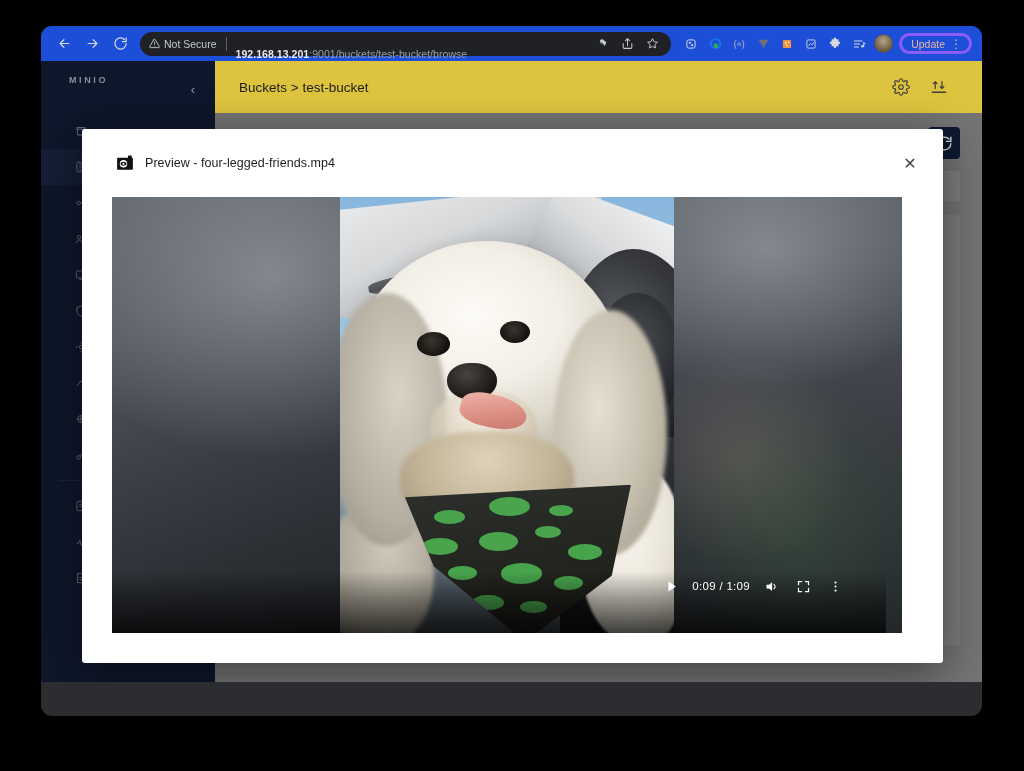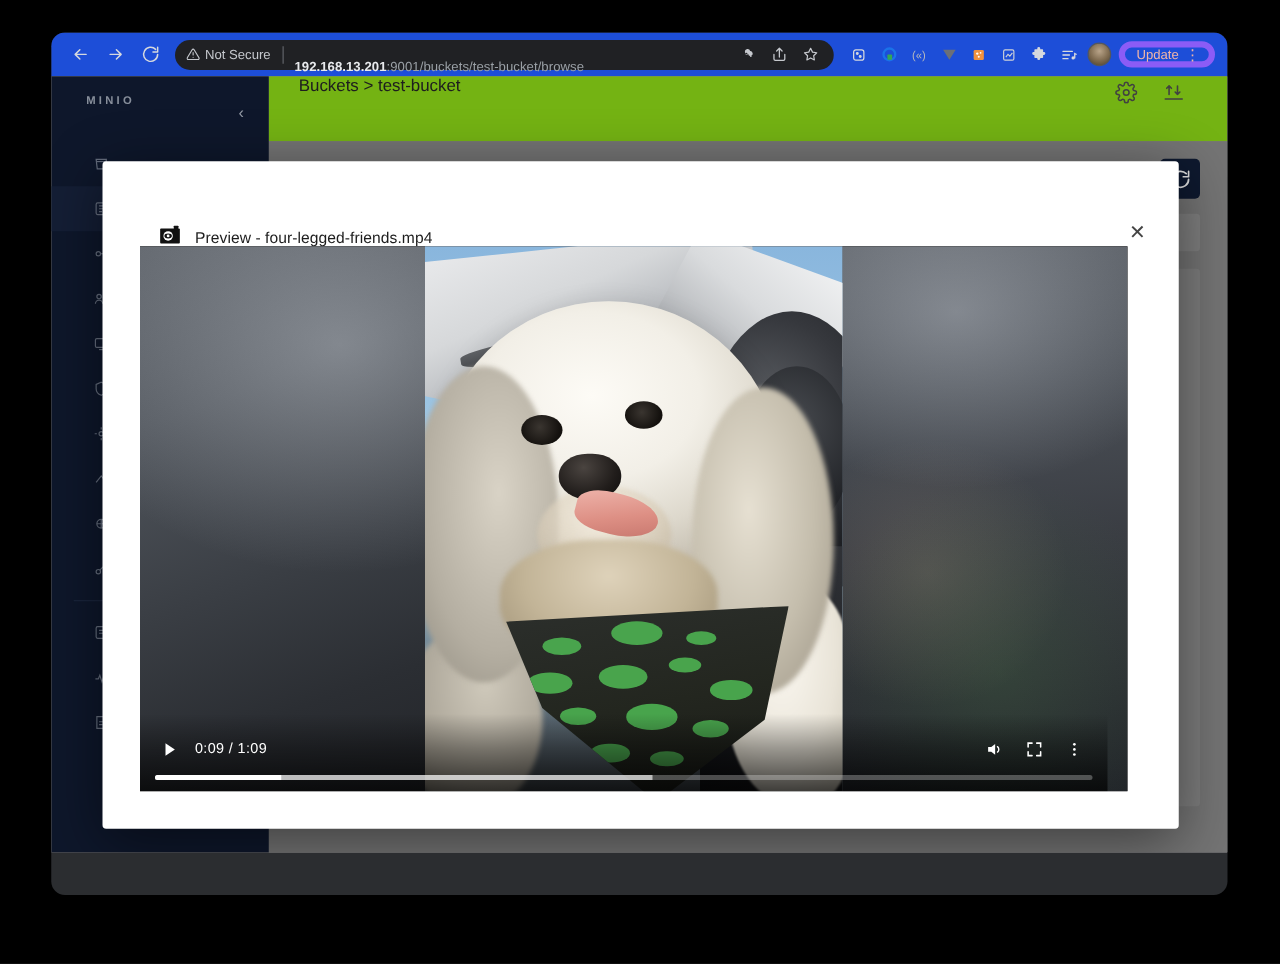--- a/index.html
+++ b/index.html
@@ -138,21 +138,21 @@
     flex: 0 0 20px;
   }
   .ext-icon {
     width: 22px; height: 22px;
     display: flex; align-items: center; justify-content: center;
     flex: 0 0 22px;
     color: #d6d9de;
   }
   #update-button {
     height: 21px;
-    border: 5px solid #8b5cf6;
+    border: 3px solid #8b5cf6;
     border-radius: 11px;
     color: #f0b5a8;
     font-size: 10.5px;
     display: flex; align-items: center;
     padding: 0 4px 0 9px;
     gap: 2px;
     margin-left: 4px;
     white-space: nowrap;
     font-weight: 500;
   }
@@ -219,22 +219,22 @@
   }
 
   
   #minio-main {
     position: absolute;
     left: 174px; top: 0; right: 0; bottom: 0;
     background: #8a8a8a;
   }
   #minio-header {
     height: 52px;
-    background: #84cc16;
-    display: flex; 
+    background: #fde047;
+    display: flex; align-items: center;
     padding: 0 30px 0 24px;
   }
   #breadcrumb {
     font-size: 13.5px; color: #232323;
     flex: 1;
   }
   .hdr-icon {
     width: 26px; height: 26px;
     display: flex; align-items: center; justify-content: center;
     color: #4a4a4a;
@@ -281,22 +281,22 @@
     position: absolute;
     left: 41px; top: 68px;
     width: 861px; height: 534px;
     background: #fff;
     border-radius: 3px;
     box-shadow: 0 10px 46px rgba(0,0,0,0.48);
     z-index: 6;
   }
   #modal-header {
     height: 68px;
-    display: flex; align-items: flex-end;
-    padding: 0 22px 0 45px;
+    display: flex; align-items: center;
+    padding: 0 22px 0 34px;
     position: relative;
   }
   #preview-icon {
     width: 18px; height: 18px;
     flex: 0 0 18px;
     margin-right: 11px;
   }
   #modal-title {
     font-size: 12.5px;
     color: #1d1d1d;
@@ -468,21 +468,21 @@
     background: radial-gradient(ellipse at 60% 30%, #cfc9bb 0%, #a8a295 60%, #7e7869 100%);
     filter: blur(2px);
   }
 
   
   #video-controls {
     position: absolute; left: 0; right: 16px; bottom: 0;
     height: 62px;
     background: linear-gradient(180deg, rgba(0,0,0,0) 0%, rgba(0,0,0,0.35) 45%, rgba(0,0,0,0.72) 100%);
     display: flex;
-    flex-direction: column;
+    flex-direction: row;
     justify-content: flex-end;
   }
   #controls-row {
     display: flex; align-items: center;
     height: 30px;
     padding: 0 16px 0 12px;
     gap: 10px;
   }
   #play-button {
     width: 22px; height: 22px;

